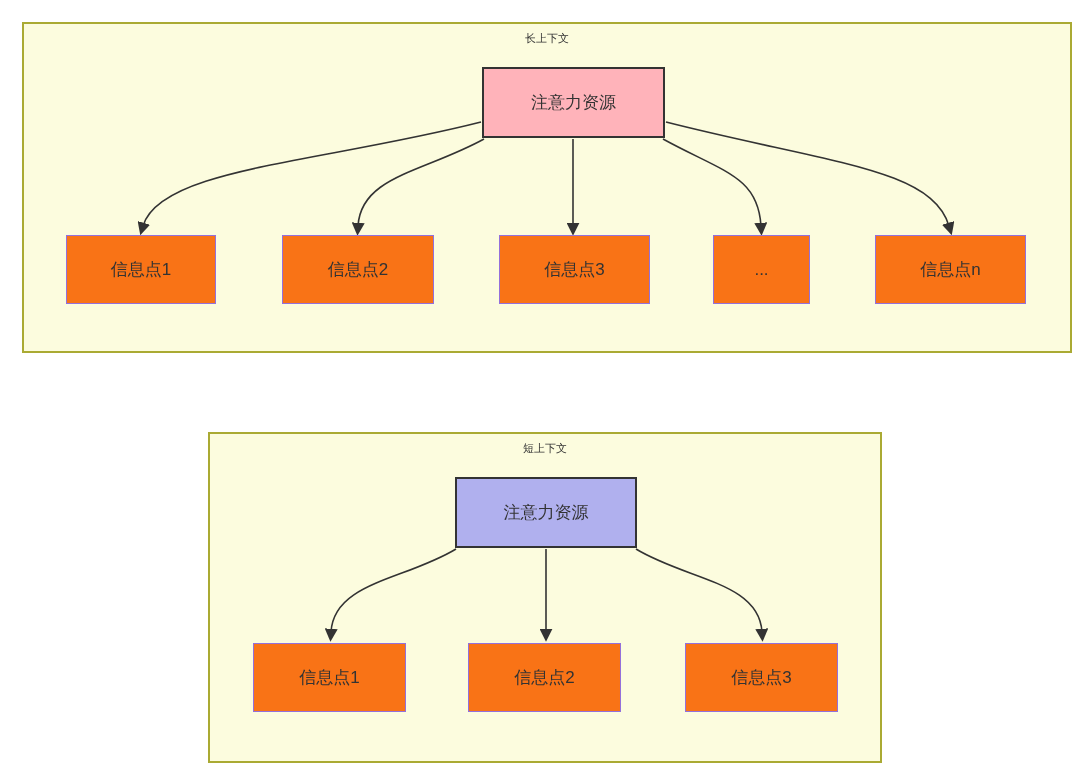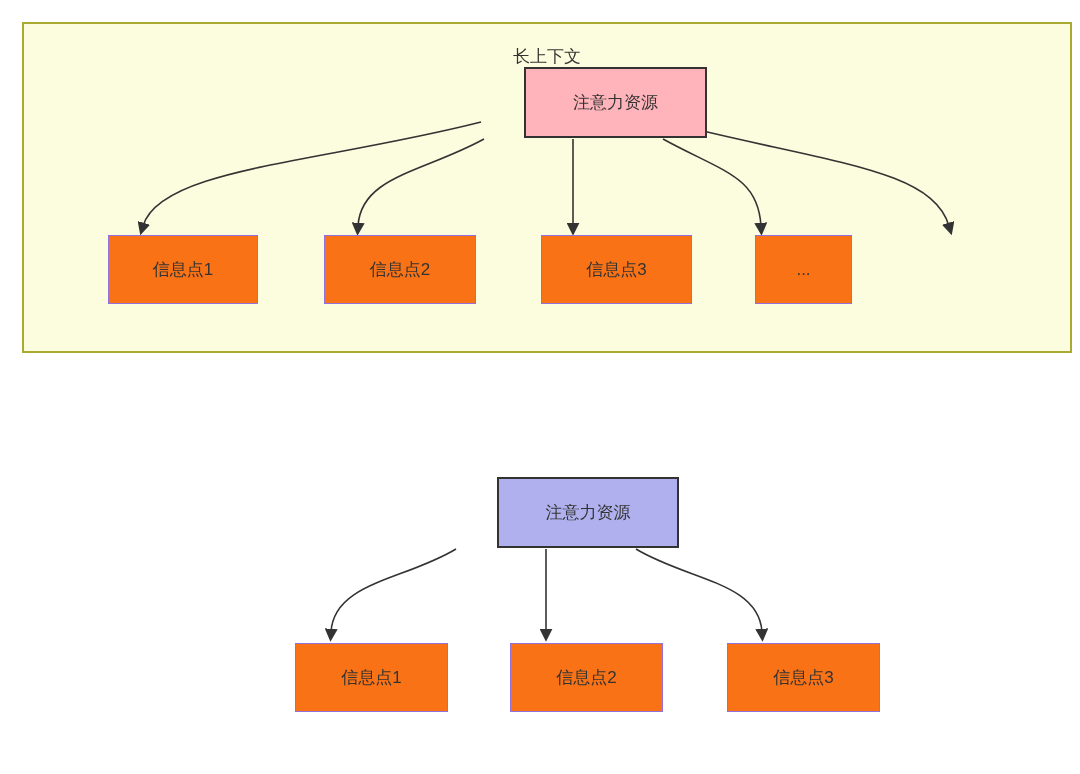--- a/index.html
+++ b/index.html
@@ -16,62 +16,64 @@
     overflow: hidden;
   }
   .section-box {
     position: absolute;
     background: #FCFCDE;
     border: 2px solid #AAAA33;
   }
   .section-title {
     position: absolute;
     width: 100%;
-    top: 21px;
+    top: 7px;
     text-align: center;
-    font-size: 17px;
+    font-size: 11px;
     color: #333333;
   }
   .edges-layer {
     position: absolute;
     left: 0; top: 0;
     width: 1080px;
     height: 774px;
     z-index: 2;
   }
   .node {
     position: absolute;
     display: flex;
     align-items: center;
     justify-content: center;
     font-size: 17px;
     color: #333333;
     text-align: center;
     z-index: 3;
-    margin-left: 42px;
   }
   .info-node {
     background: #f97316;
     border: 1.5px solid #9370DB;
   }
   .attention-node {
     border: 2px solid #333333;
   }
   .attention-long { background: #FFB3BA; }
   .attention-short { background: #B0B0EE; }
 </style>
 </head>
 <body>
 
 <div class="page">
 
   <section class="section-box" style="left:22px; top:22px; width:1050px; height:331px;">
     <div class="section-title">长上下文</div>
   </section>
 
+  <section class="section-box" style="left:208px; top:432px; width:674px; height:331px;">
+    <div class="section-title">短上下文</div>
+  </section>
 
   <svg class="edges-layer" viewBox="0 0 1080 774" xmlns="http://www.w3.org/2000/svg">
     <defs>
       <marker id="arrowhead" markerUnits="userSpaceOnUse" markerWidth="13" markerHeight="13" viewBox="0 0 12 12" refX="3" refY="6" orient="auto">
         <path d="M0,0 L12,6 L0,12 Z" fill="#333333"></path>
       </marker>
     </defs>
     <g fill="none" stroke="#333333" stroke-width="1.6">
 
       <path d="M 481 122 C 320 163, 160 168, 143 226" marker-end="url(#arrowhead)"></path>
@@ -85,20 +87,21 @@
       <path d="M 636 549 C 687 580, 759 582, 762 632" marker-end="url(#arrowhead)"></path>
     </g>
   </svg>
 
   <div class="node attention-node attention-long" style="left:482px; top:67px; width:183px; height:71px;">注意力资源</div>
 
   <div class="node info-node" style="left:66px; top:235px; width:150px; height:69px;">信息点1</div>
   <div class="node info-node" style="left:282px; top:235px; width:152px; height:69px;">信息点2</div>
   <div class="node info-node" style="left:499px; top:235px; width:151px; height:69px;">信息点3</div>
   <div class="node info-node" style="left:713px; top:235px; width:97px; height:69px;">...</div>
+  <div class="node info-node" style="left:875px; top:235px; width:151px; height:69px;">信息点n</div>
 
   <div class="node attention-node attention-short" style="left:455px; top:477px; width:182px; height:71px;">注意力资源</div>
 
   <div class="node info-node" style="left:253px; top:643px; width:153px; height:69px;">信息点1</div>
   <div class="node info-node" style="left:468px; top:643px; width:153px; height:69px;">信息点2</div>
   <div class="node info-node" style="left:685px; top:643px; width:153px; height:69px;">信息点3</div>
 
 </div>
 
 </body></html>

